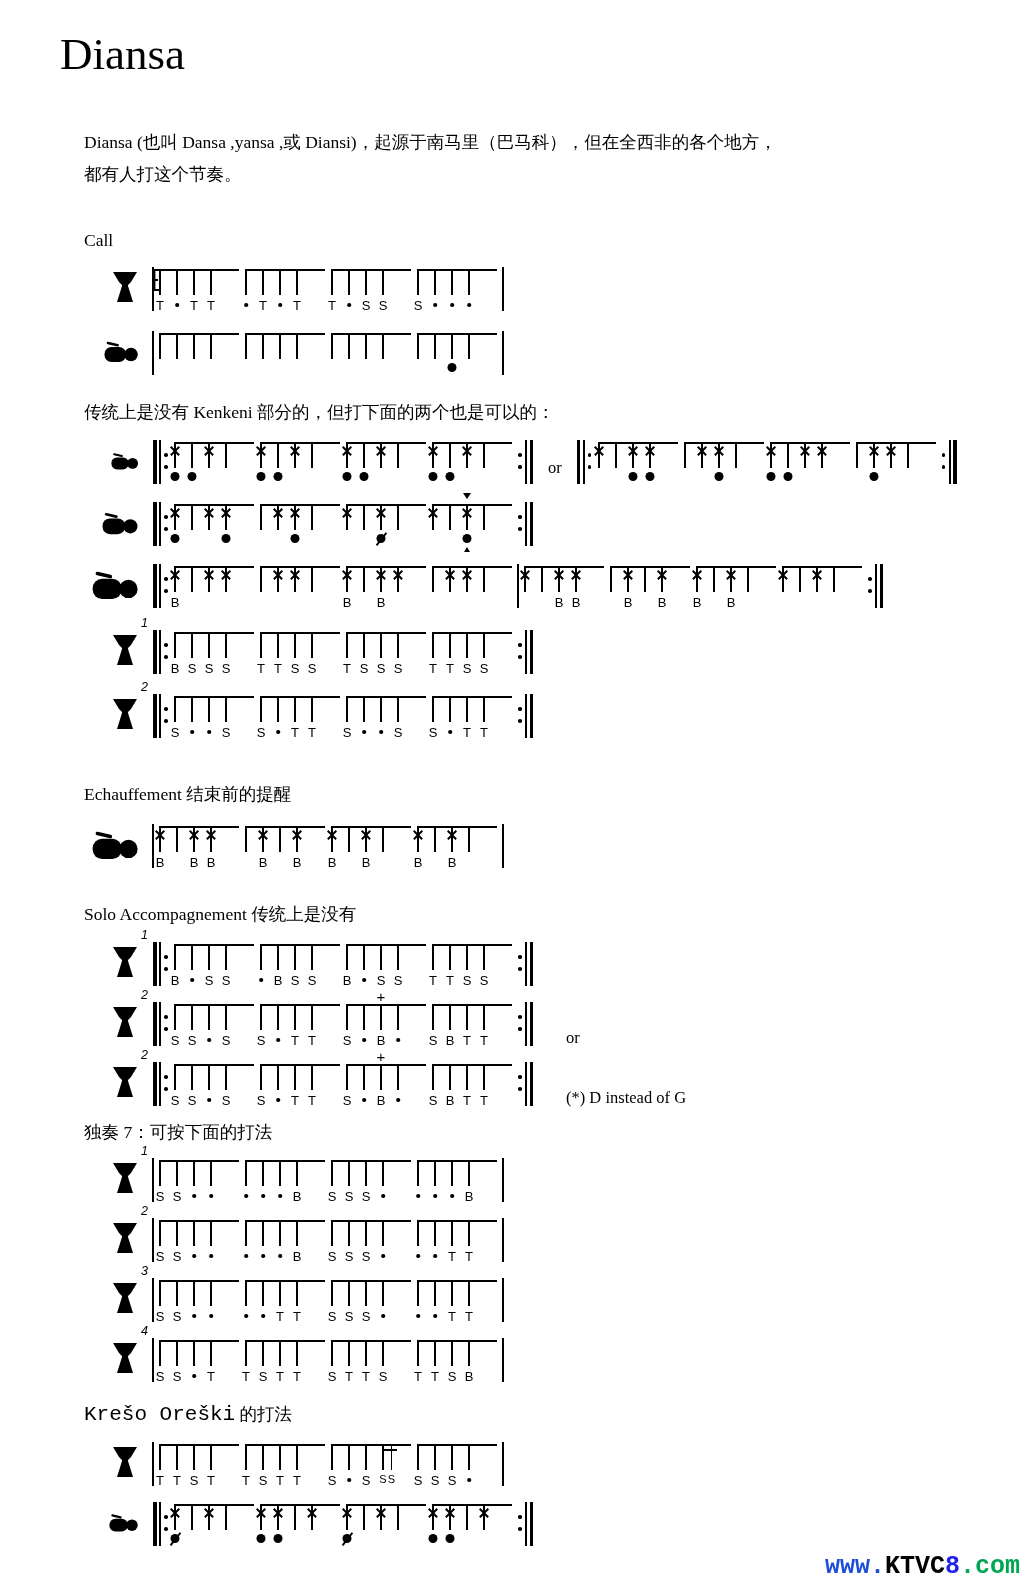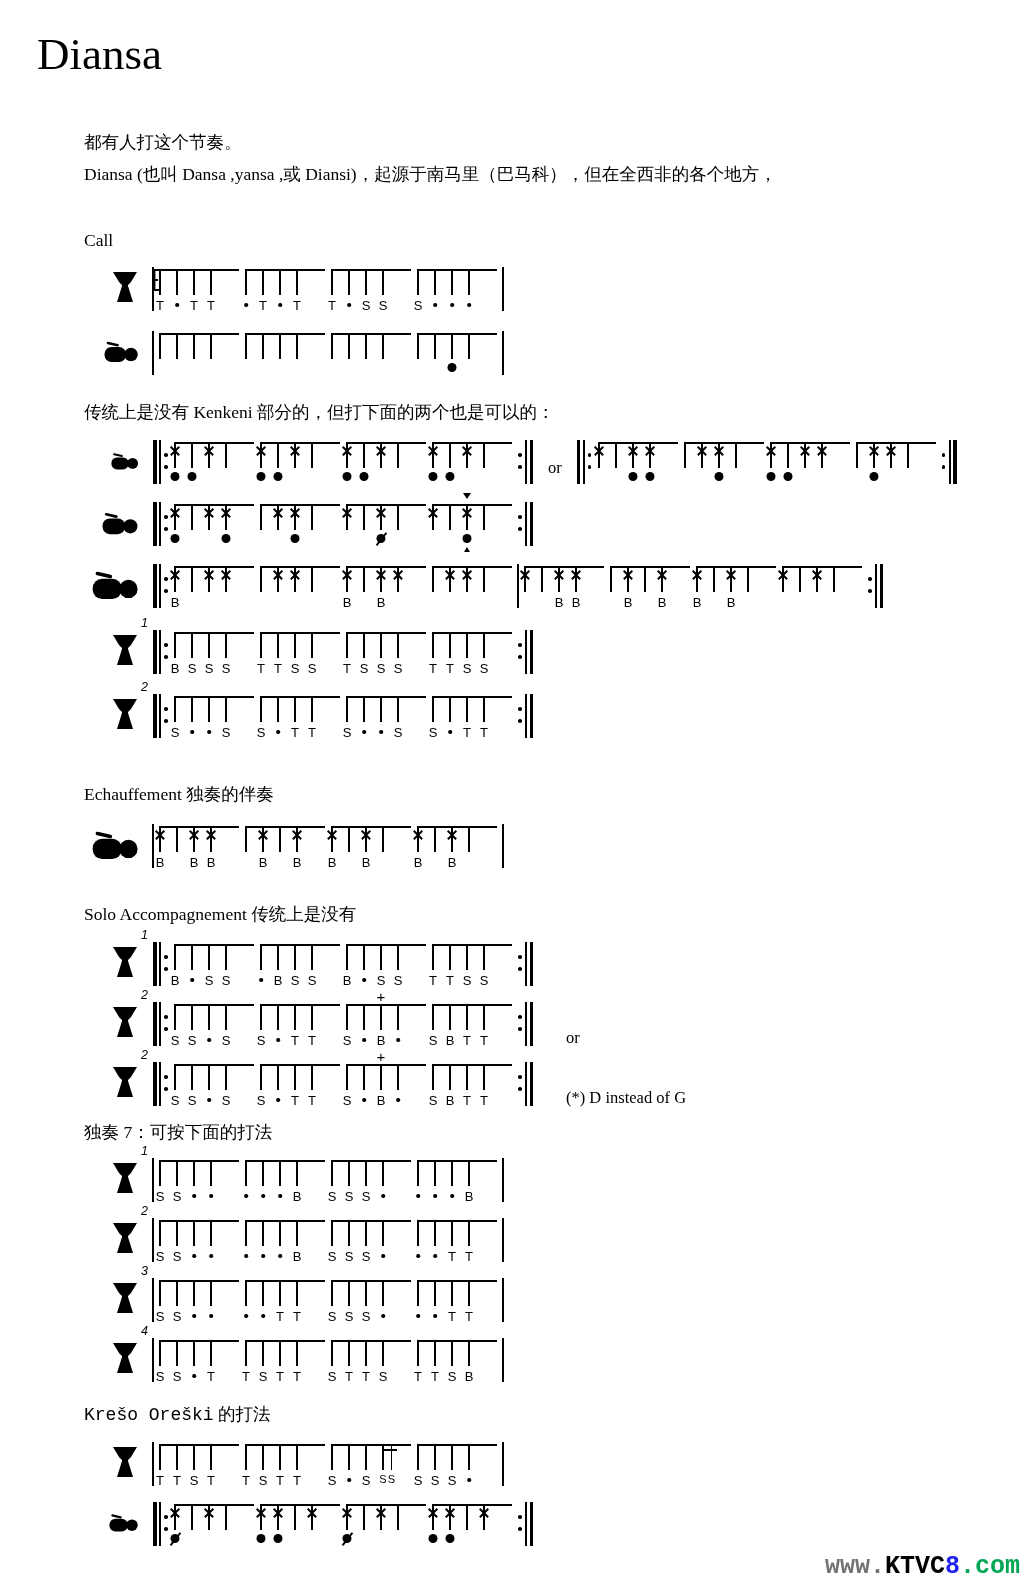--- a/index.html
+++ b/index.html
@@ -1,21 +1,21 @@
 <!DOCTYPE html>
 <html><head>
 <meta charset="utf-8">
 <style>
   html,body{margin:0;padding:0;}
   body{width:1024px;height:1583px;background:#fff;position:relative;overflow:hidden;
        font-family:"Liberation Serif",serif;color:#000;}
-  .title{font-size:45px;font-weight:400;margin:30px 0 0 37px;line-height:1.1;}
+  .title{font-size:45px;font-weight:400;margin:30px 0 0 60px;line-height:1.1;}
   .intro{margin:46px 70px 0 84px;font-size:17.5px;line-height:1.85;}
   .lab{margin:40px 0 0 84px;font-size:17.5px;}
-  .mono{font-family:"Liberation Mono",monospace;font-size:18px;}
+  .mono{font-family:"Liberation Mono",monospace;font-size:21px;}
   .score{display:flex;align-items:flex-start;margin-left:84px;height:54px;position:relative;}
   .icon-box{width:66px;height:50px;display:flex;justify-content:flex-end;align-items:center;
             padding-right:12px;box-sizing:border-box;position:relative;flex:none;}
   .inst{display:block;}
   .sup{position:absolute;top:-10px;right:2px;font:italic 12.5px "Liberation Sans",sans-serif;}
   .staff{display:flex;align-items:flex-start;padding-top:6px;}
   .bar{width:2px;height:44px;background:#000;margin:-2px 2px 0 2px;flex:none;}
   .rep{display:flex;height:44px;margin:-2px 3px 0 3px;flex:none;}
   .rep i{display:block;height:100%;}
   .rep .tk{width:3.5px;background:#000;}
@@ -49,22 +49,22 @@
   .joiner{font-size:16.5px;align-self:flex-end;margin:0 12px 6px 12px;white-space:nowrap;}
   .after{font-size:16.5px;align-self:flex-end;margin:0 0 4px 30px;white-space:nowrap;}
   .watermark{position:absolute;right:4px;bottom:2px;font:700 25px "Liberation Mono",monospace;letter-spacing:0;}
 </style>
 </head>
 <body>
 
 <h1 class="title">Diansa</h1>
 
 <div class="intro">
+  <div>Diansa (也叫 Dansa ,yansa ,或 Diansi)，起源于南马里（巴马科），但在全西非的各个地方，</div>
   <div>都有人打这个节奏。</div>
-  <div>Diansa (也叫 Dansa ,yansa ,或 Diansi)，起源于南马里（巴马科），但在全西非的各个地方，</div>
 </div>
 
 <div class="lab" style="">Call</div>
 <div style="margin-top:12px" class="score">
     <div class="icon-box">
       <svg class="inst" width="26" height="32" viewBox="0 0 26 32">
         <path fill="#000" d="M1 0 L25 0 L19 10 L16 13 L16 14 L21 30 L5 30 L10 14 L10 13 L7 10 Z"></path>
       </svg>
     </div>
     <div class="staff">
@@ -828,21 +828,21 @@
         </div>
       </div>
       <div class="rep end">
         <i class="dt"></i>
         <i class="tn"></i>
         <i class="tk"></i>
       </div>
     </div>
   </div>
 
-<div class="lab" style="margin-top:38px">Echauffement  独奏的伴奏</div>
+<div class="lab" style="margin-top:38px">Echauffement  结束前的提醒</div>
 <div style="margin-top:14px" class="score">
     <div class="icon-box">
       <svg class="inst" width="45.900000000000006" height="35.1" viewBox="0 0 34 26">
         <rect x="0.5" y="8" width="21.5" height="15" rx="7" fill="#000"></rect>
         <circle cx="27" cy="15.5" r="6.8" fill="#000"></circle>
         <rect x="3" y="2.5" width="12.5" height="2.6" rx="1.3" fill="#000" transform="rotate(13 3 2.5)"></rect>
       </svg>
     </div>
     <div class="staff">
       <div class="bar"></div>
@@ -1719,14 +1719,14 @@
       </div>
       <div class="rep end">
         <i class="dt"></i>
         <i class="tn"></i>
         <i class="tk"></i>
       </div>
     </div>
   </div>
 
 <div class="watermark">
-  <span style="color: #737373;">www.</span><span style="color: #000000;">KTVC</span><span style="color: rgb(34, 34, 238);">8</span><span style="color: rgb(0, 166, 81);">.com</span>
+  <span style="color: #1d4ed8;">www.</span><span style="color: #000000;">KTVC</span><span style="color: rgb(34, 34, 238);">8</span><span style="color: rgb(0, 166, 81);">.com</span>
 </div>
 
 </body></html>

